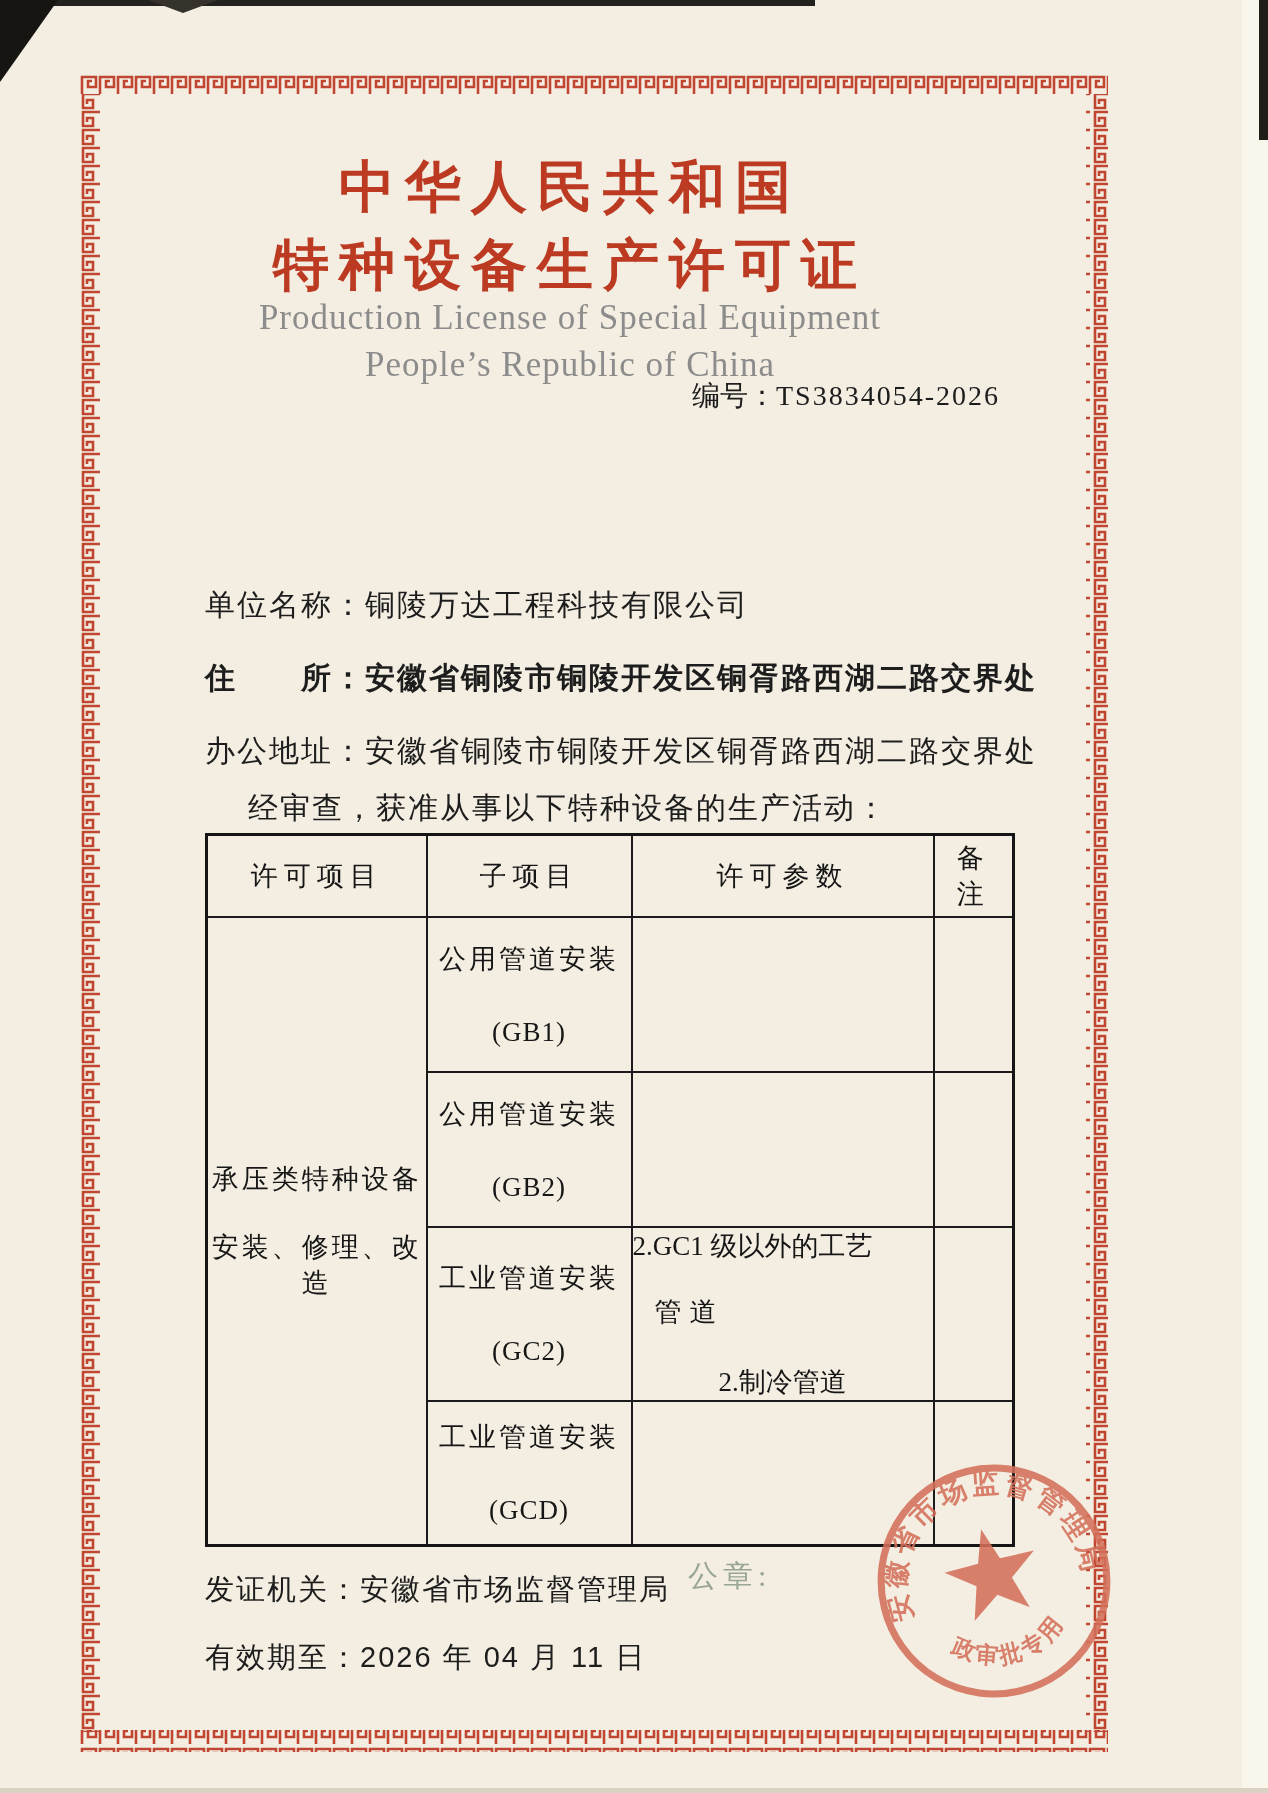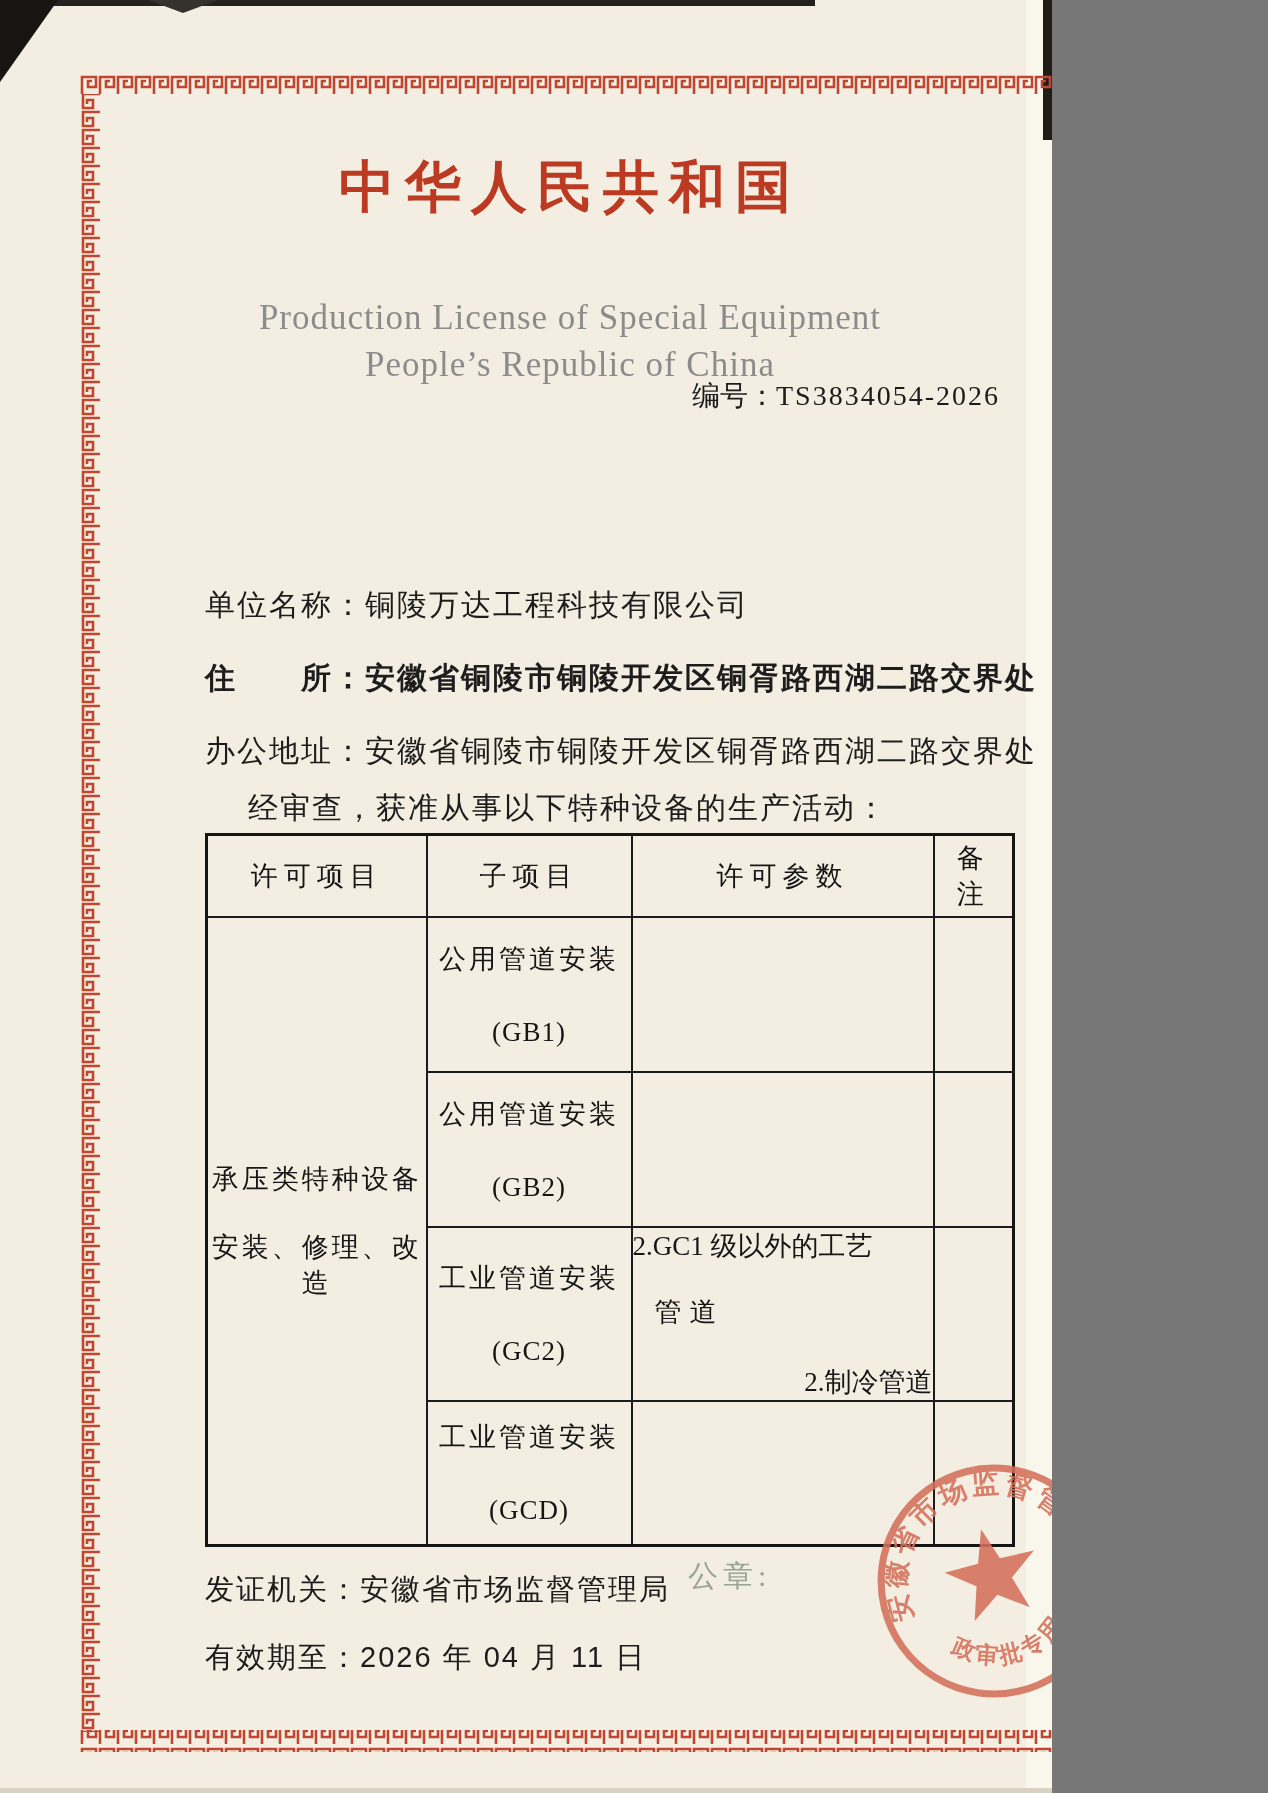--- a/index.html
+++ b/index.html
@@ -1,18 +1,18 @@
 <!DOCTYPE html>
 <html><head>
 <meta charset="utf-8">
 <style>
   * { margin:0; padding:0; box-sizing:border-box; }
   body { background:#777; }
   .page {
-    position:relative; width:1052px; height:1793px;
+    position:relative; width:1268px; height:1793px;
     background:#f3eee1;
     font-family:"Liberation Serif", serif;
     color:#222; overflow:hidden;
   }
   
   .art-top-edge { position:absolute; left:0; top:0; width:815px; height:6px; background:#23211e; }
   .art-tl-tri { position:absolute; left:0; top:0; width:58px; height:82px; background:#171512;
     clip-path:polygon(0 0,100% 0,0 100%); }
   .art-tl-tri2 { position:absolute; left:148px; top:0; width:70px; height:13px; background:#35322c;
     clip-path:polygon(0 0,100% 0,50% 100%); }
@@ -46,21 +46,21 @@
     vertical-align:middle; font-weight:normal; padding:0; }
   .lic-table { border:3px solid #151515; }
   .hdr { letter-spacing:6px; }
   .sub-l1 { margin-bottom:40px; letter-spacing:3px; }
   .sub-l2 { letter-spacing:1px; }
   .lic-item div { letter-spacing:3px; }
   .lic-item .li1 { margin-bottom:32px; }
   .param-cell { text-align:left; padding:6px 4px 6px 12px;border-radius:27px; }
   .param-cell .p0 { text-align:left; margin-bottom:30px; }
   .param-cell .p1 { text-align:left; margin-bottom:34px; letter-spacing:8px;margin-left:22px; }
-  .param-cell .p2 { text-align:right; }
+  .param-cell .p2 { text-align:center; }
   
   .foot { position:absolute; font-size:29px; color:#1d1d1d; letter-spacing:2px; white-space:nowrap; }
   .issuer { left:205px; top:1570px; }
   .valid { left:205px; top:1638px; }
   .issue-date { left:742px; top:1638px; }
   .num-sans { font-family:"Liberation Sans", sans-serif; letter-spacing:2px; }
   .seal-label { position:absolute; left:688px; top:1556px; font-size:30px;
     color:#9aa694; letter-spacing:5px; }
   
   .seal { position:absolute; left:868px; top:1455px; width:252px; height:252px;
@@ -87,20 +87,21 @@
         <path d="M20,2 H3 V16 H13 V8 H7 V12" fill="none" stroke="#c04631" stroke-width="2.6"></path>
       </pattern>
     </defs>
     <rect x="0" y="0" width="1028" height="22" fill="url(#mh)"></rect>
     <rect x="0" y="1656" width="1028" height="22" fill="url(#mh)"></rect>
     <rect x="0" y="20" width="22" height="1638" fill="url(#mv)"></rect>
     <rect x="1006" y="20" width="22" height="1638" fill="url(#mv)"></rect>
   </svg>
 
   <div class="tcn tcn1">中华人民共和国</div>
+  <div class="tcn tcn2">特种设备生产许可证</div>
   <div class="ten ten1">Production License of Special Equipment</div>
   <div class="ten ten2">People’s Republic of China</div>
 
 
   <div class="serial"><span>编号：</span><span class="val">TS3834054-2026</span></div>
 
   <div class="field f1"><span>单位名称：</span><span>铜陵万达工程科技有限公司</span></div>
   <div class="field f2"><span>住　　所：</span><span>安徽省铜陵市铜陵开发区铜胥路西湖二路交界处</span></div>
   <div class="field f3"><span>办公地址：</span><span>安徽省铜陵市铜陵开发区铜胥路西湖二路交界处</span></div>
   <div class="field f4">经审查，获准从事以下特种设备的生产活动：</div>

